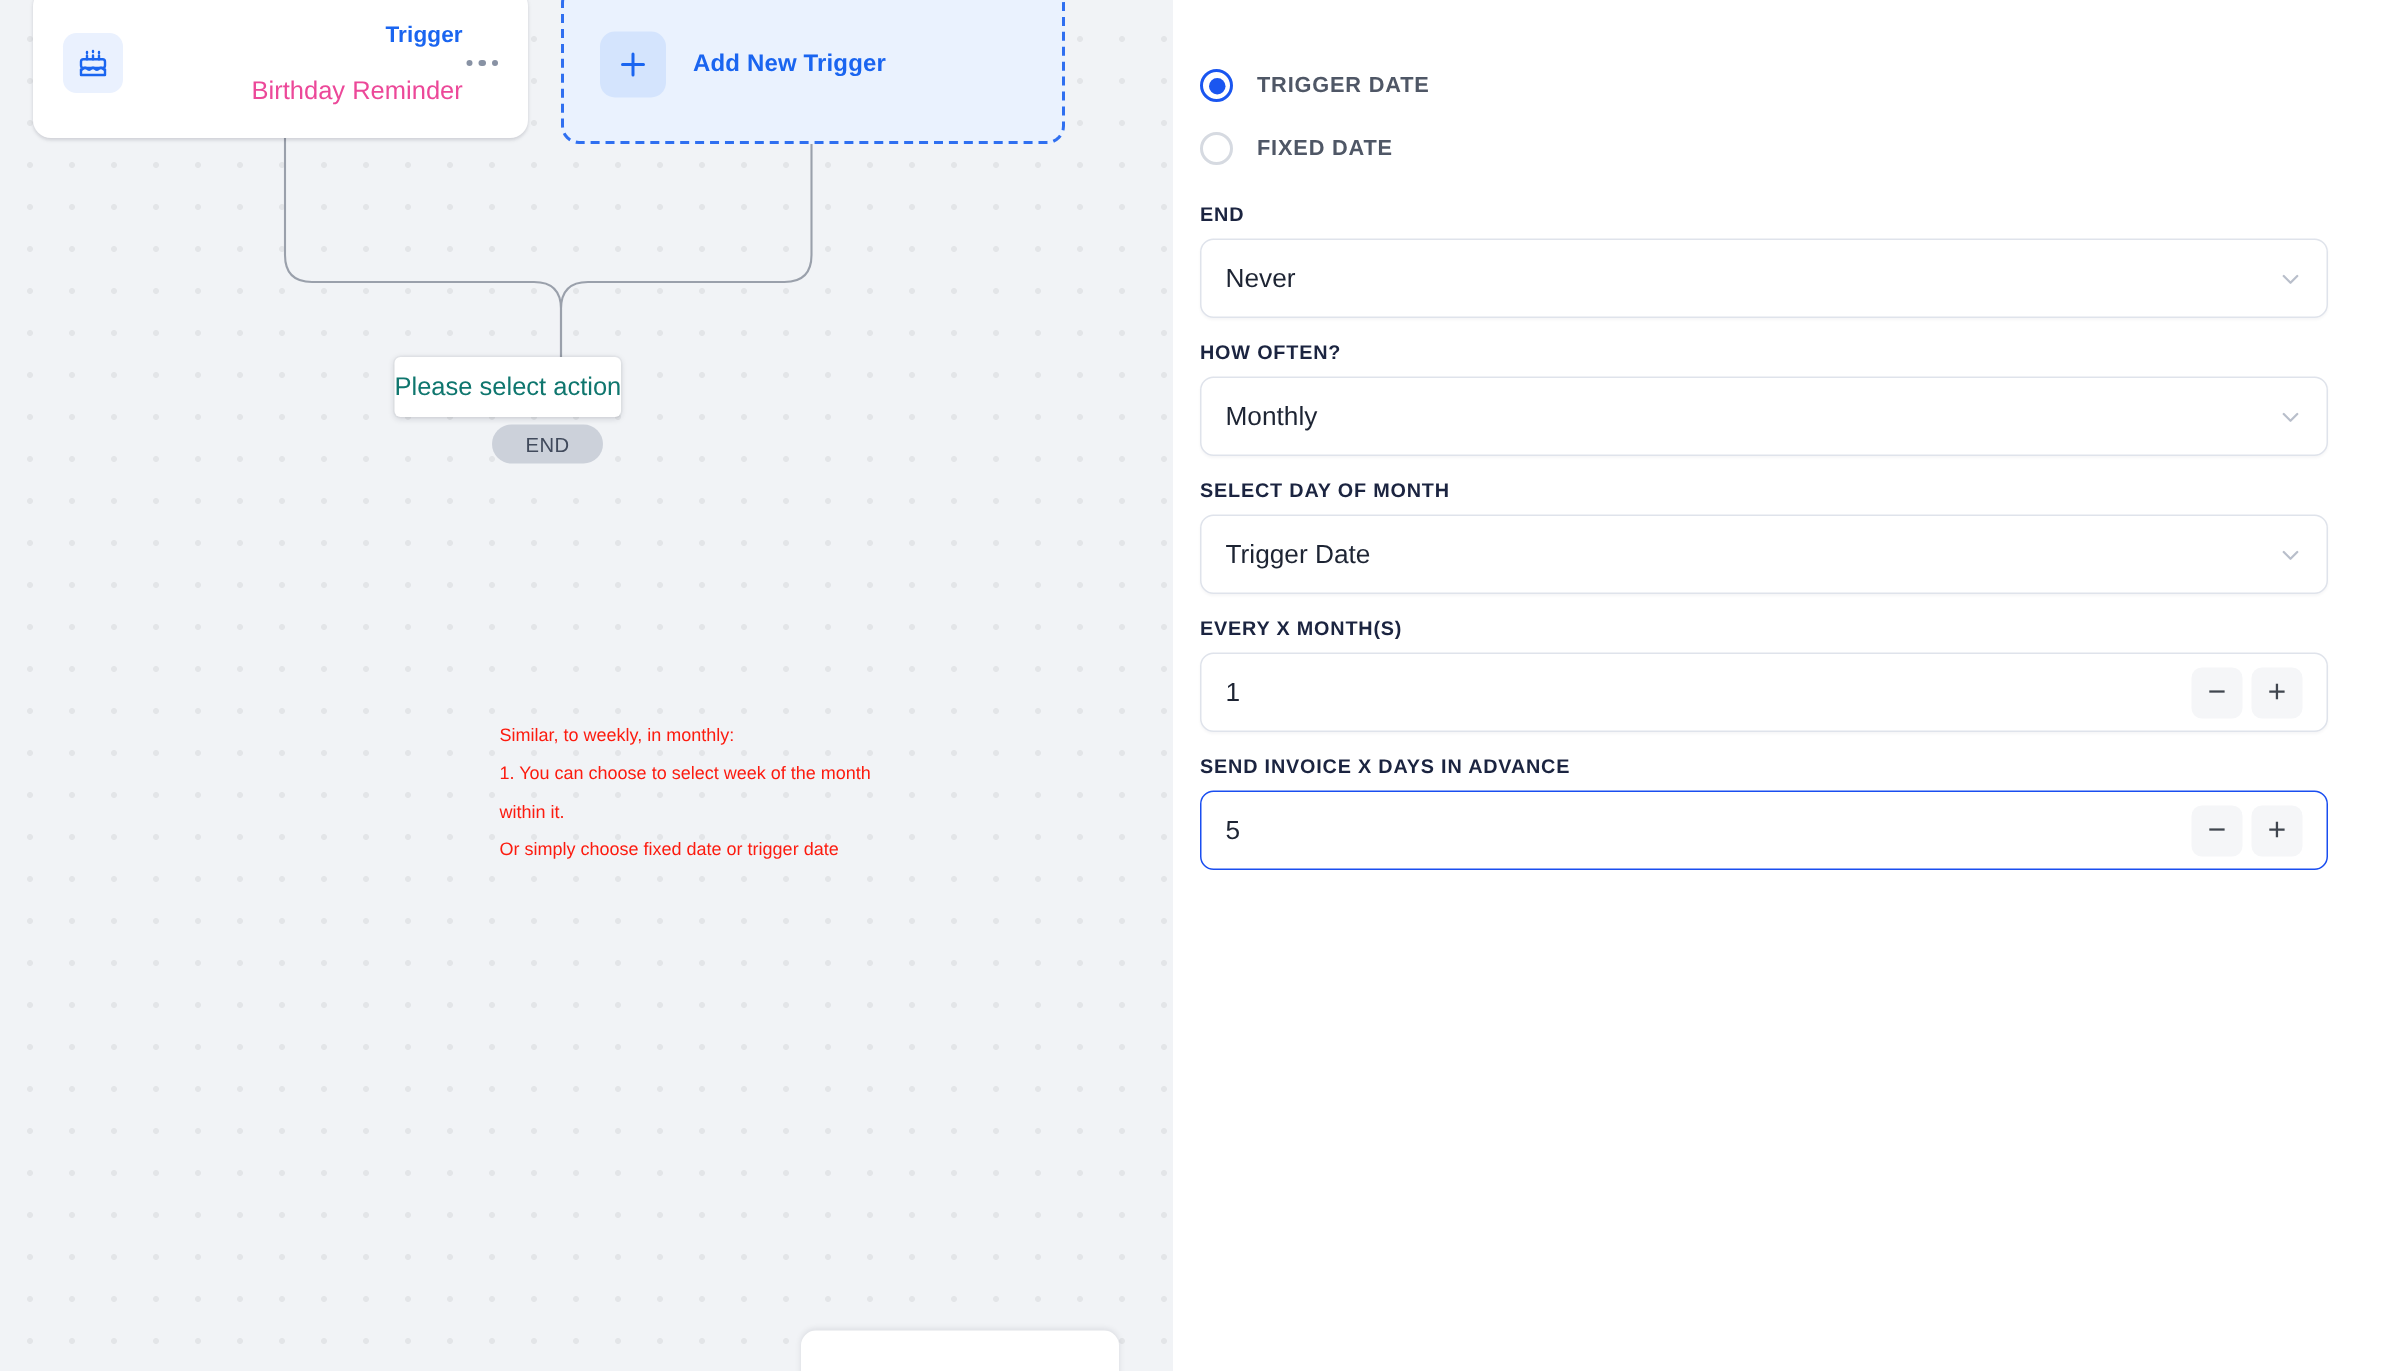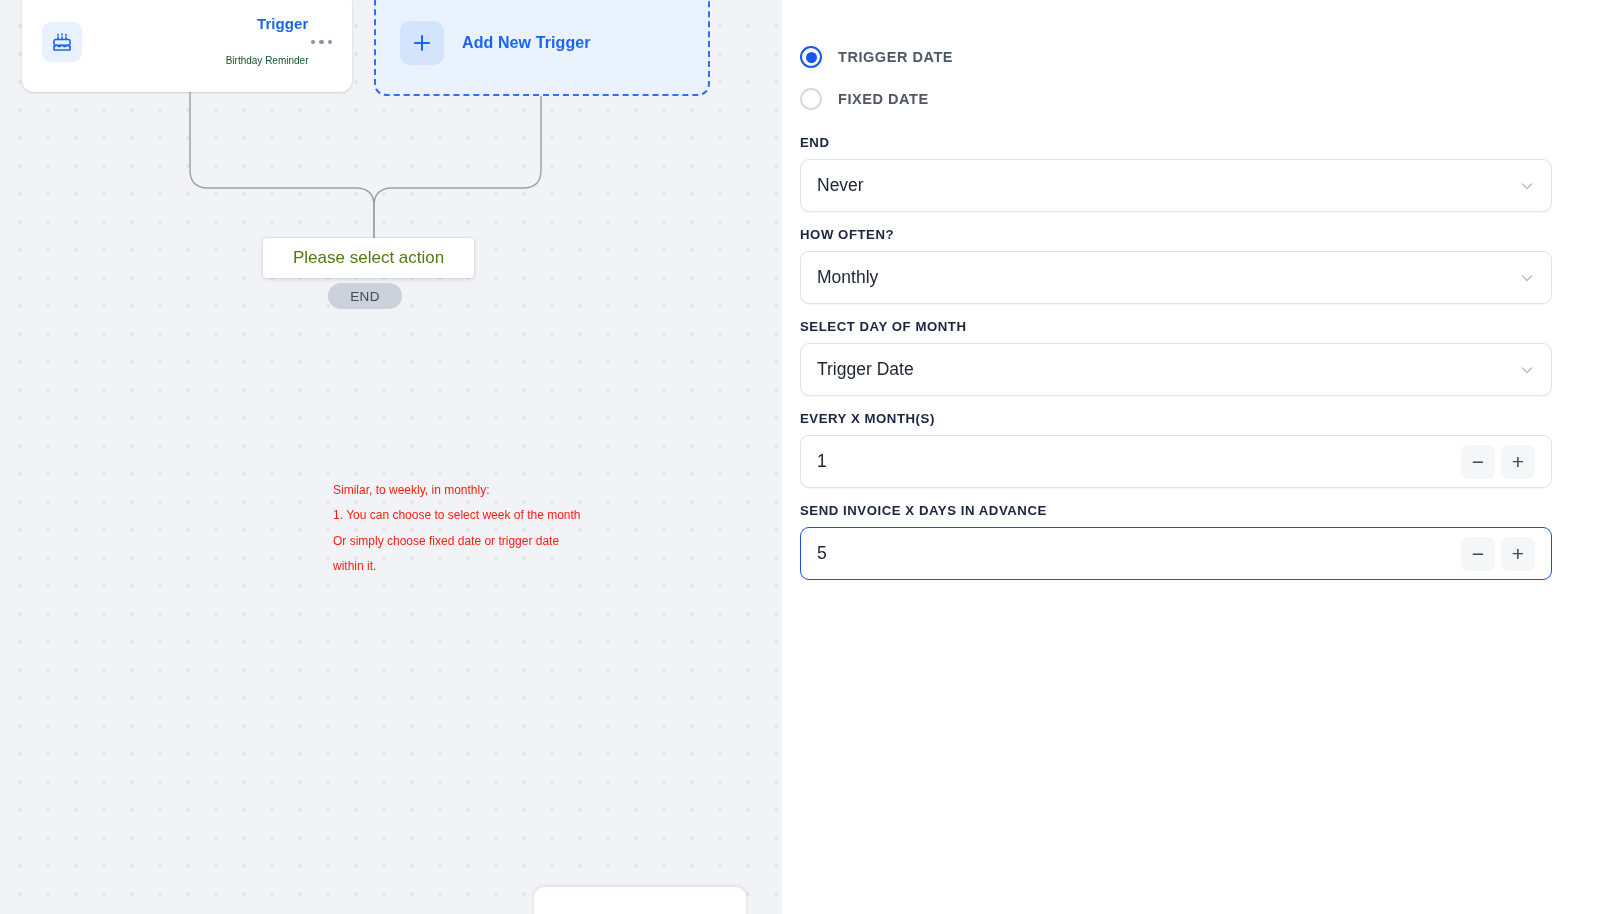--- a/index.html
+++ b/index.html
@@ -45,21 +45,21 @@
     border-radius: 9px;
     display: flex; align-items: center; justify-content: center;
     flex: none;
   }
   .trigger-text { margin-left: 16px; flex: 1; min-width: 0; text-align: right; }
   .trigger-title {
     color: #1a65f0; font-size: 15px; font-weight: 600;
     line-height: 20px; letter-spacing: .1px;
   }
   .trigger-sub {
-    color: #14532d; font-size: 10px; font-weight: 400;
+    color: #ec4899; font-size: 17px; font-weight: 400;
     line-height: 21px; margin-top: 16px;
   }
   .dots-menu {
     display: flex; gap: 4px; align-items: center;
     padding: 8px 2px; cursor: pointer; flex: none;
   }
   .dots-menu i { width: 4.5px; height: 4.5px; border-radius: 50%; background: #8892a4; display: block; }
 
   
   .add-trigger {
@@ -96,22 +96,22 @@
     font-size: 13.5px; font-weight: 500; letter-spacing: .3px;
     display: flex; align-items: center; justify-content: center;
   }
 
   
   .tooltip {
     position: absolute;
     left: 263px; top: 238px;
     background: #ffffff;
     border-radius: 4px;
-    padding: 9px 30px;
-    color: #4d7c0f;
+    padding: 9px 0;
+    color: #0f766e;
     font-size: 17px;
     line-height: 22px;
     box-shadow: 0 1px 4px rgba(16,24,40,.14), 0 0 0 1px rgba(16,24,40,.03);
     white-space: nowrap;
   }
 
   
   .annotation {
     position: absolute;
     left: 333px; top: 478px;
@@ -253,22 +253,22 @@
       <span class="add-trigger-label">Add New Trigger</span>
     </div>
 
     <div class="end-badge">END</div>
 
     <div class="tooltip">Please select action</div>
 
     <div class="annotation">
       <div>Similar, to weekly, in monthly:</div>
       <div>1. You can choose to select week of the month</div>
+      <div>within it.</div>
       <div>Or simply choose fixed date or trigger date</div>
-      <div>within it.</div>
     </div>
 
     <div class="bottom-panel"></div>
   </div>
 
   <div class="panel">
     <div class="panel-inner">
 
       <div class="radio-row">
         <span class="radio checked"></span>

